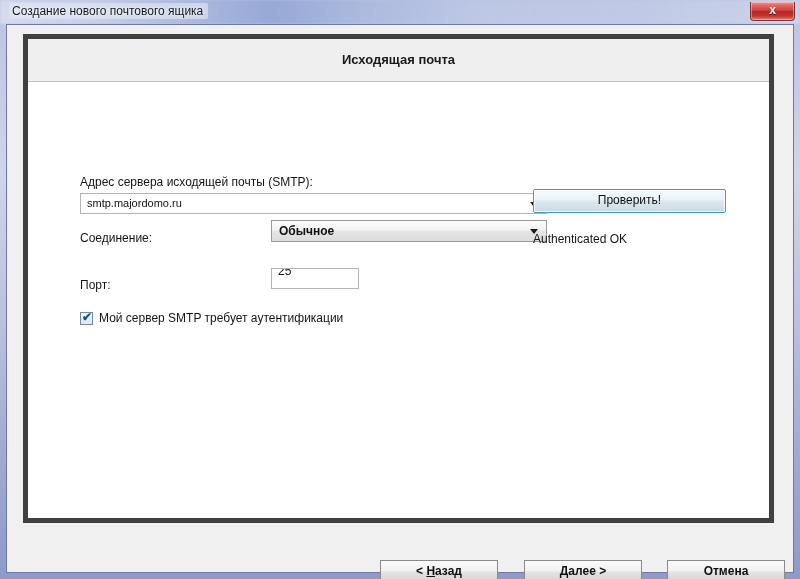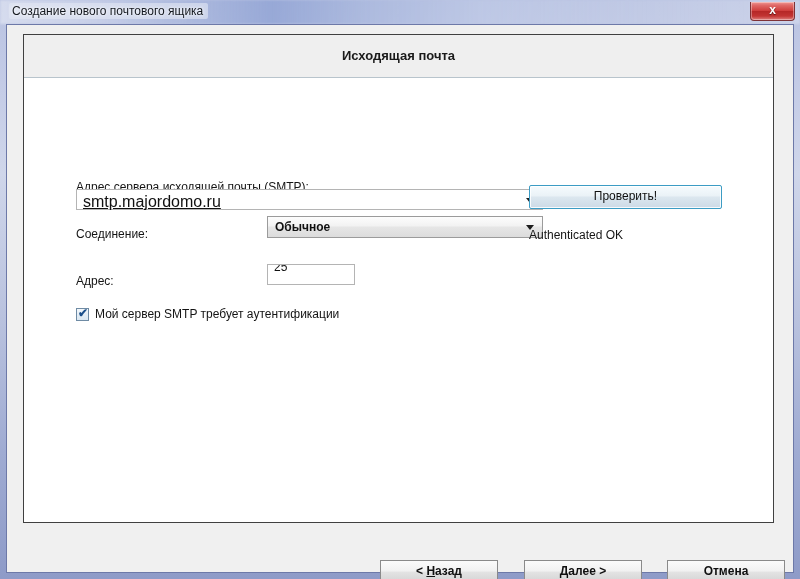--- a/index.html
+++ b/index.html
@@ -109,21 +109,21 @@
   }
 
   
   #page {
     position: absolute;
     left: 16px;
     top: 9px;
     width: 751px;
     height: 489px;
     background: #ffffff;
-    border: 1px solid #404040;
+    border: 5px solid #404040;
     box-sizing: border-box;
   }
 
   
   #header-band {
     position: absolute;
     left: 0; top: 0;
     width: 100%;
     height: 43px;
     background: #efefef;
@@ -149,38 +149,37 @@
   }
 
   .lbl {
     position: absolute;
     font-size: 12px;
     color: #141414;
     white-space: nowrap;
   }
 
   
-  #smtp-label { left: 52px; top: 102px; }
+  #smtp-label { left: 52px; top: 93px; }
 
   #smtp-combo {
     position: absolute;
     left: 52px; top: 111px;
     width: 467px; height: 21px;
     background: #ffffff;
     border: 1px solid #b4b4b4;
     box-sizing: border-box;
     cursor: default;
   }
   #smtp-combo .val {
     position: absolute;
     left: 6px; top: 3px;
-    font-size: 16px;
+    font-size: 11px;
     color: #111111;
     white-space: nowrap;
-    text-decoration: underline;
   }
   .combo-arrow {
     position: absolute;
     right: 8px; top: 50%;
     margin-top: -2px;
     width: 0; height: 0;
     border-left: 4px solid transparent;
     border-right: 4px solid transparent;
     border-top: 5px solid #1c1c1c;
   }
@@ -353,21 +352,21 @@
           <span class="combo-arrow"></span>
         </div>
 
         <div class="lbl" id="conn-label">Соединение:</div>
 
         <div id="conn-combo">
           <span class="val">Обычное</span>
           <span class="combo-arrow"></span>
         </div>
 
-        <div class="lbl" id="port-label">Адрес:</div>
+        <div class="lbl" id="port-label">Порт:</div>
 
         <input id="port-input" type="text" value="25" style="">
 
 
         <div id="auth-row">
           <span id="auth-checkbox">
             <span class="tick">✔</span>
           </span>
           <span id="auth-label">Мой сервер SMTP требует аутентификации</span>
         </div>

